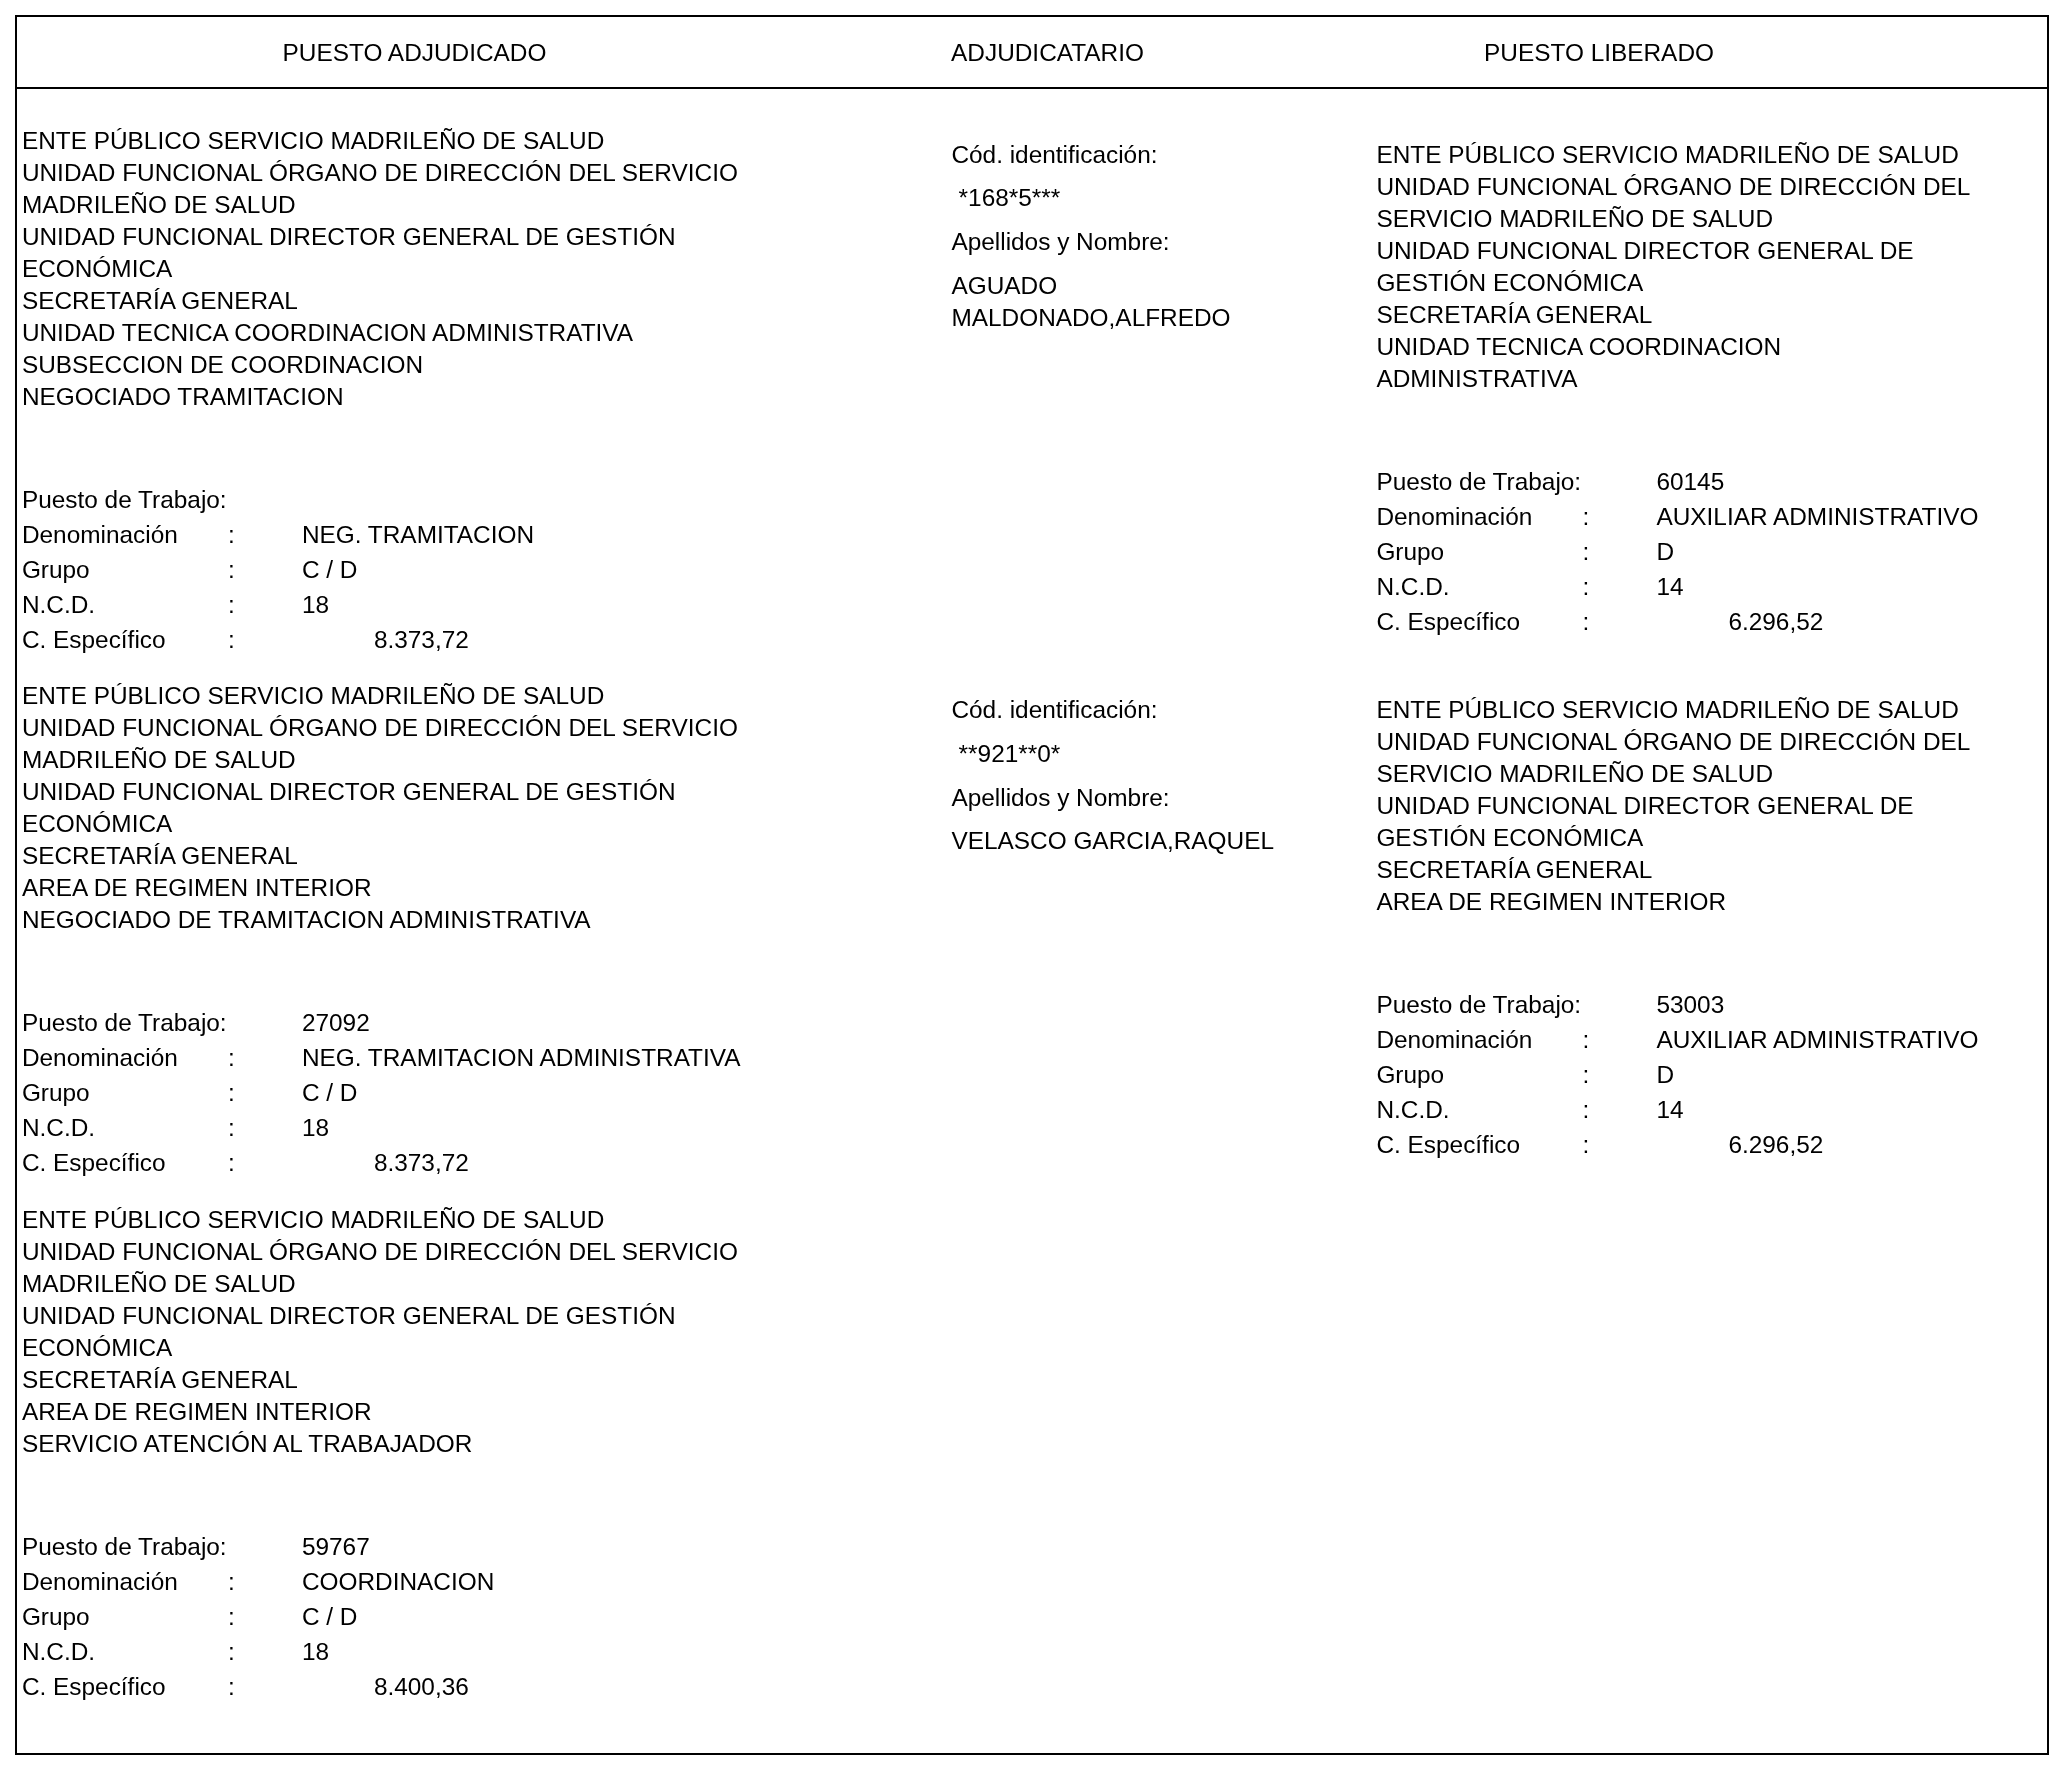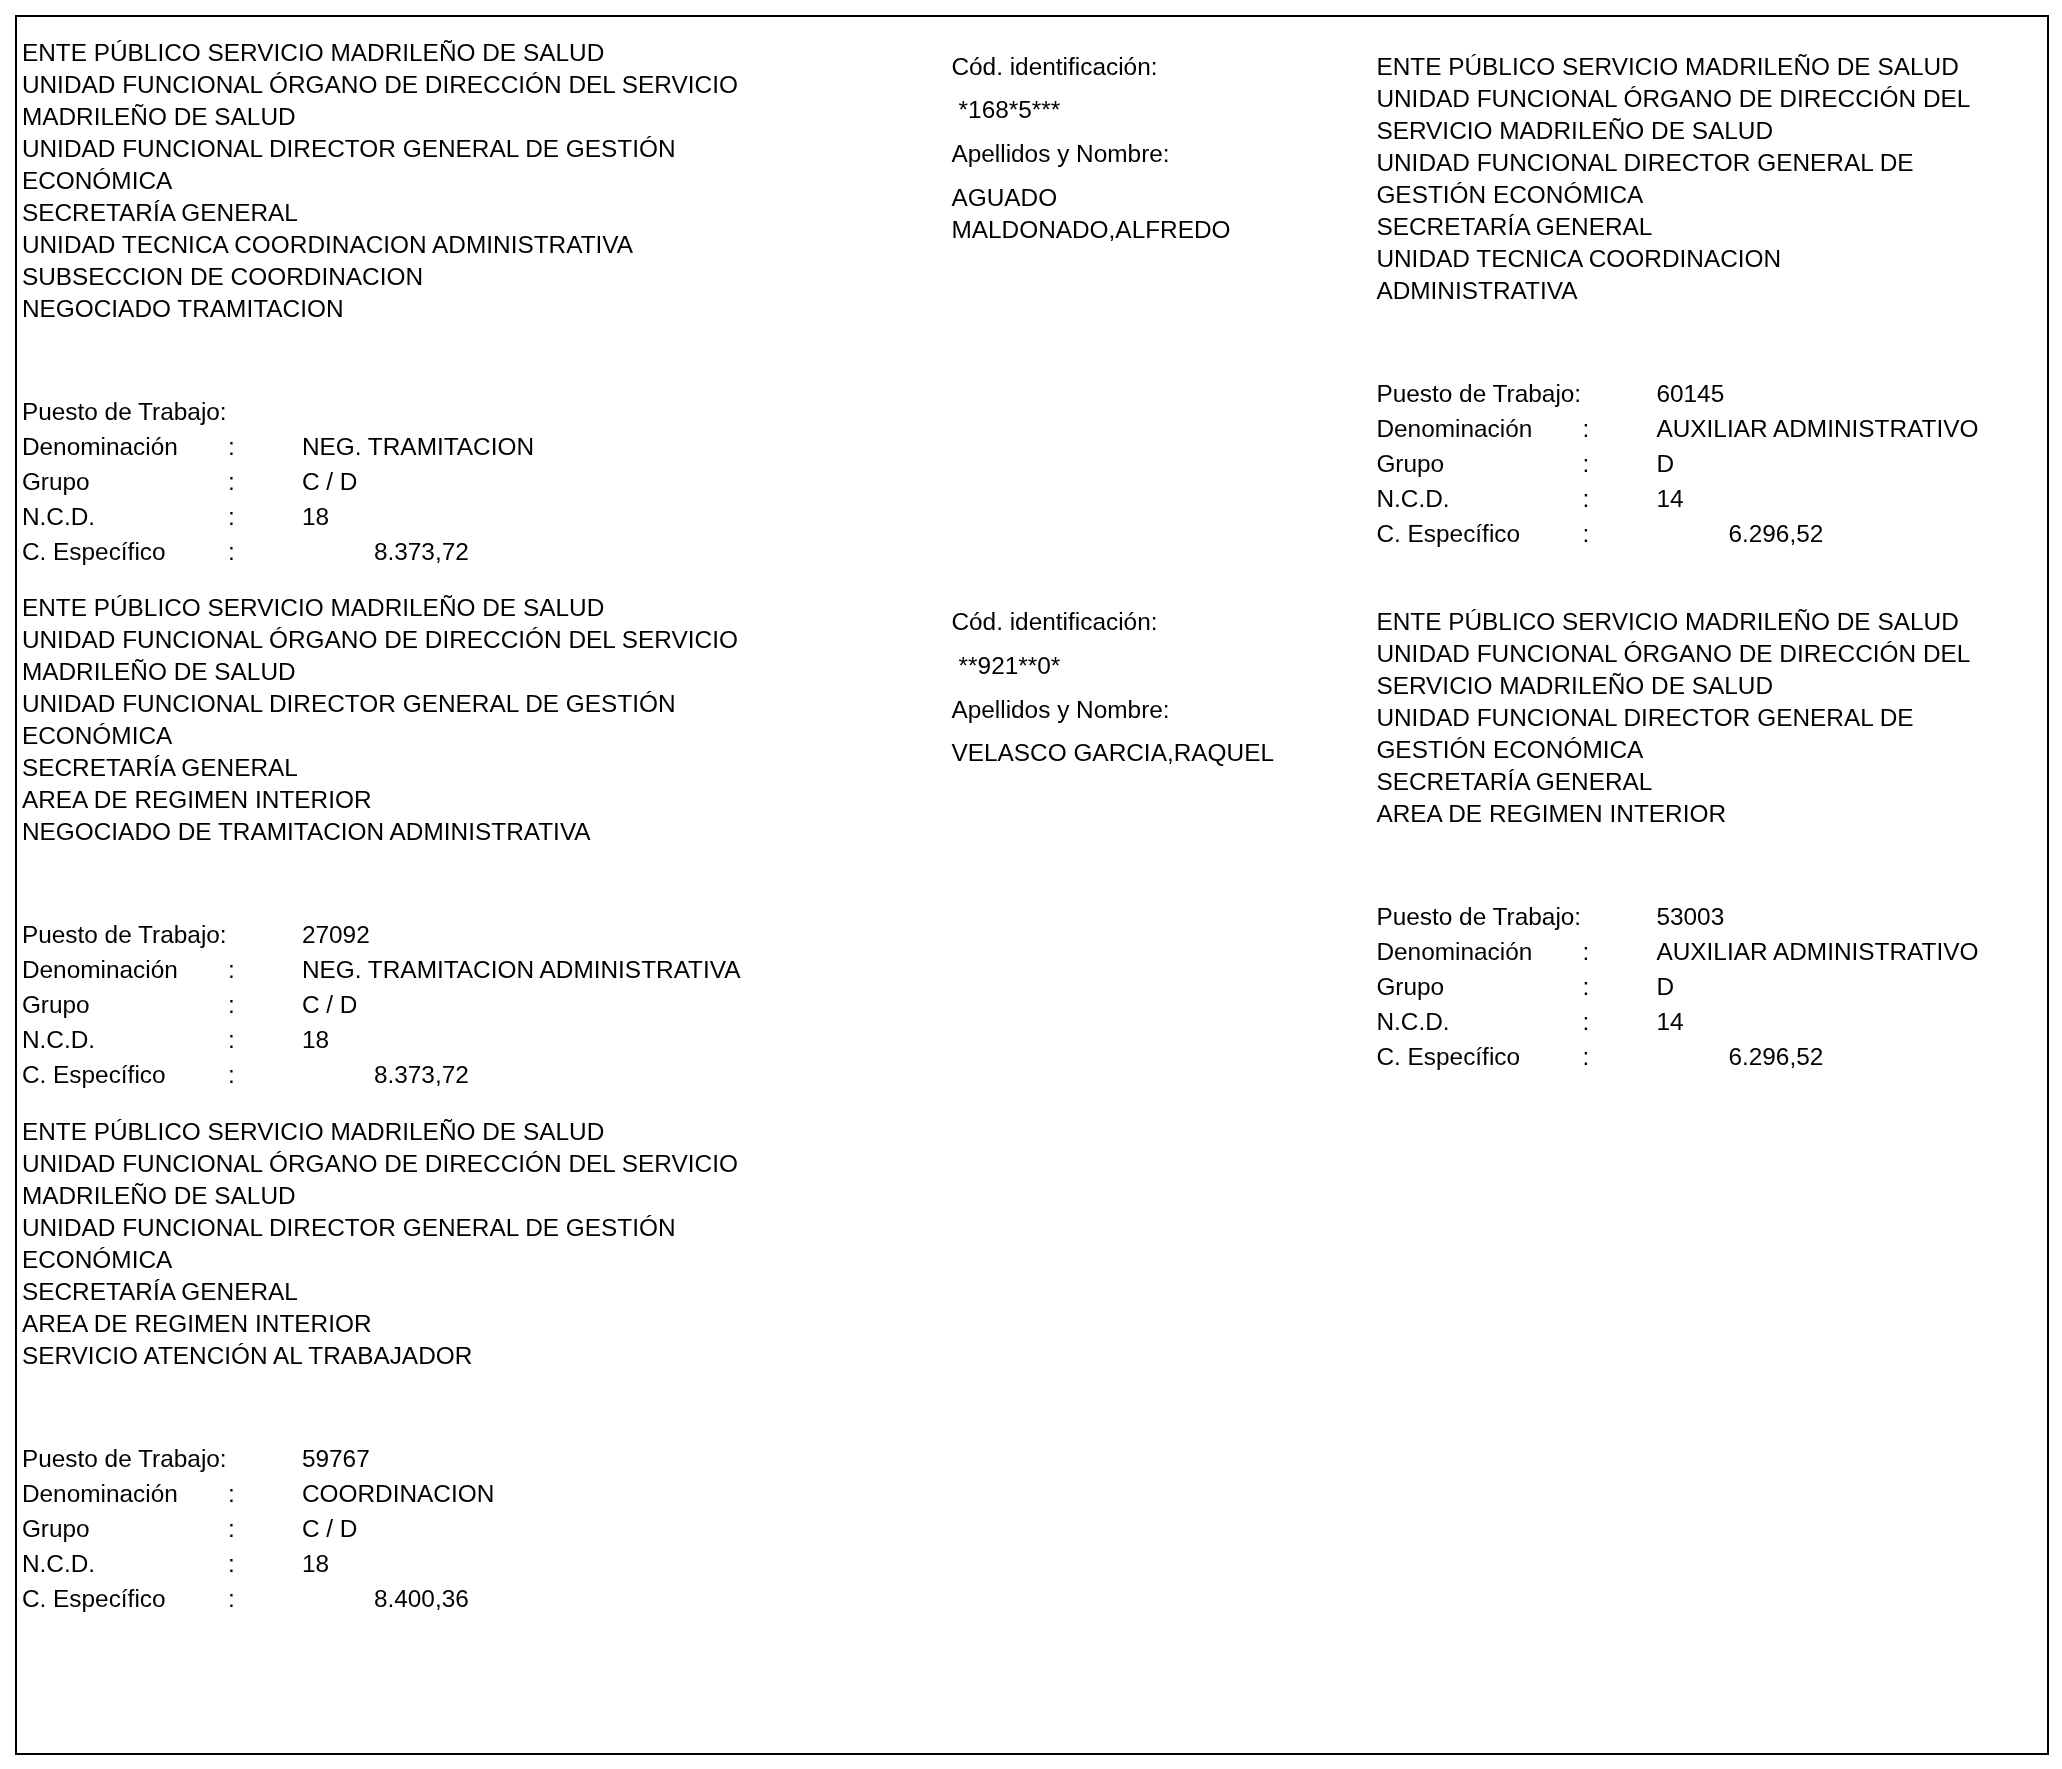--- a/index.html
+++ b/index.html
@@ -16,21 +16,21 @@
     border: 2.7px solid #000; background: #fff;
     overflow: hidden;
   }
   .doc-header {
     display: grid;
     grid-template-columns: 796px 470px 633px 1fr;
     border-bottom: 2.7px solid #000;
     padding: 20px 0 18px 0;
   }
   .hcell { text-align: center; line-height: 32px; }
-  .doc-body { padding-top: 20px; }
+  .doc-body { padding-top: 36px; }
   .record {
     display: grid;
     grid-template-columns: 915px 425px 1fr;
     padding-left: 5.4px;
     margin-bottom: 23.5px;
   }
   .col-mid, .col-right { padding-left: 14.5px; margin-top: 14px; }
   .org { white-space: pre-line; line-height: 32px; }
   .fields { margin-top: 69px; }
   .field-row {
@@ -45,20 +45,25 @@
   .mid-label { line-height: 32px; }
   .mid-code { line-height: 32px; padding-left: 7.2px; }
   .mid-name { white-space: pre-line; line-height: 32px; }
   .desierto { text-align: center; padding-left: 172px; line-height: 32px; }
 </style>
 </head>
 <body>
 
 <div class="doc">
 
+  <div class="doc-header">
+    <div class="hcell">PUESTO ADJUDICADO</div>
+    <div class="hcell">ADJUDICATARIO</div>
+    <div class="hcell">PUESTO LIBERADO</div>
+  </div>
 
   <div class="doc-body">
 
     <div class="record">
       <div class="col col-left">
         <div class="org">ENTE PÚBLICO SERVICIO MADRILEÑO DE SALUD
 UNIDAD FUNCIONAL ÓRGANO DE DIRECCIÓN DEL SERVICIO
 MADRILEÑO DE SALUD
 UNIDAD FUNCIONAL DIRECTOR GENERAL DE GESTIÓN
 ECONÓMICA

